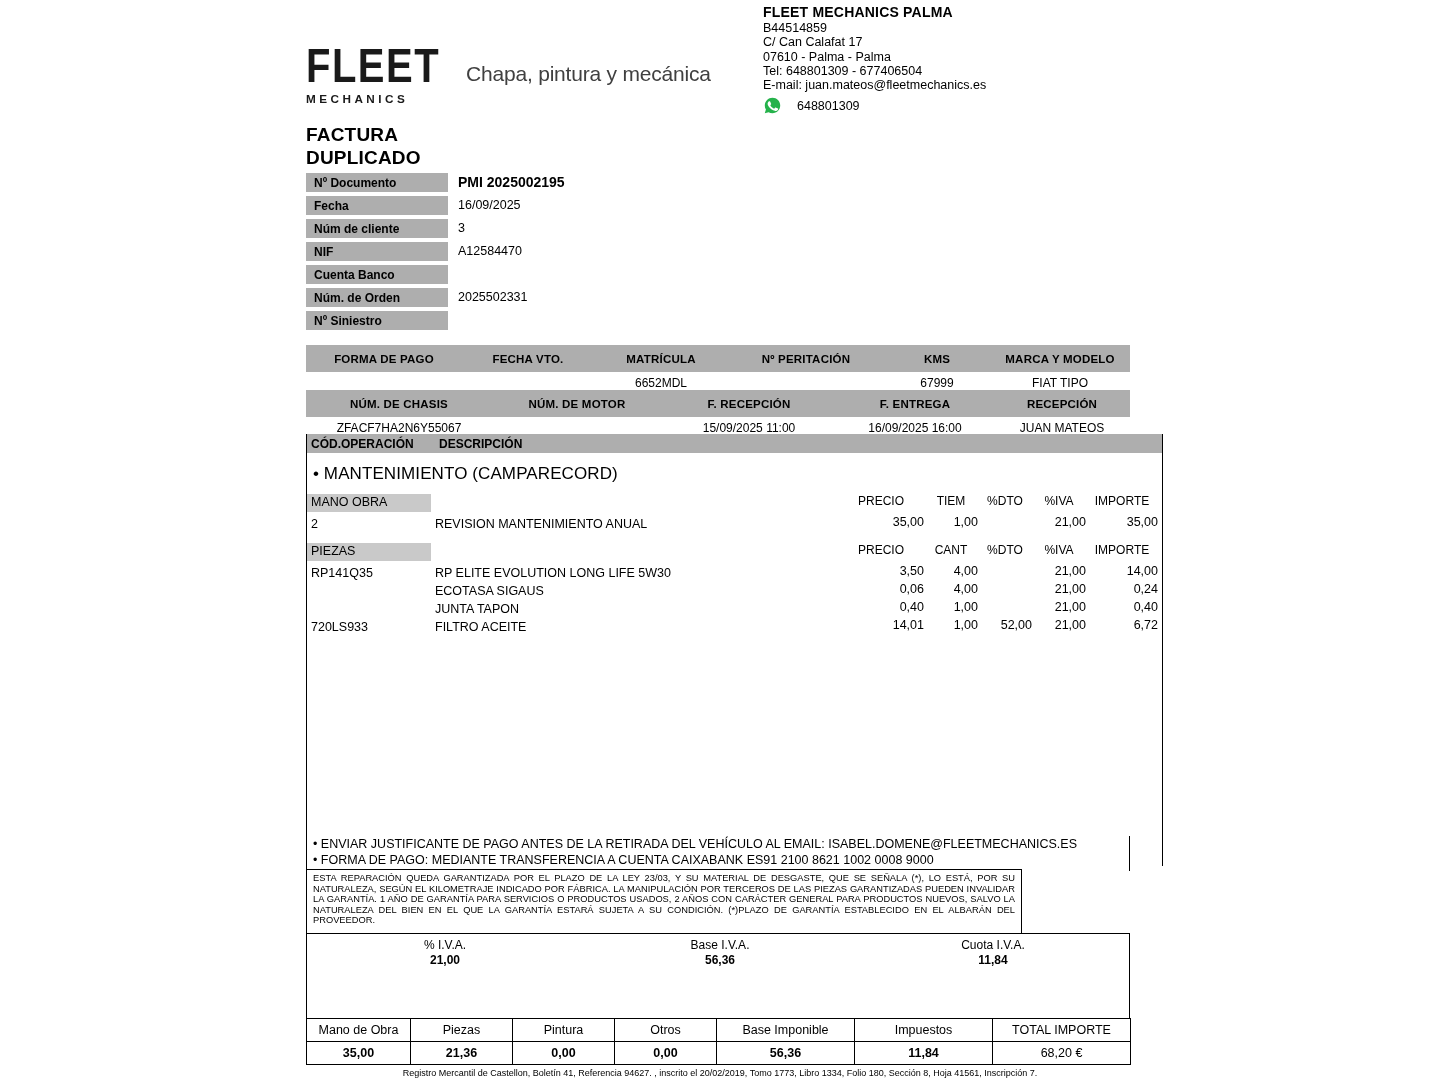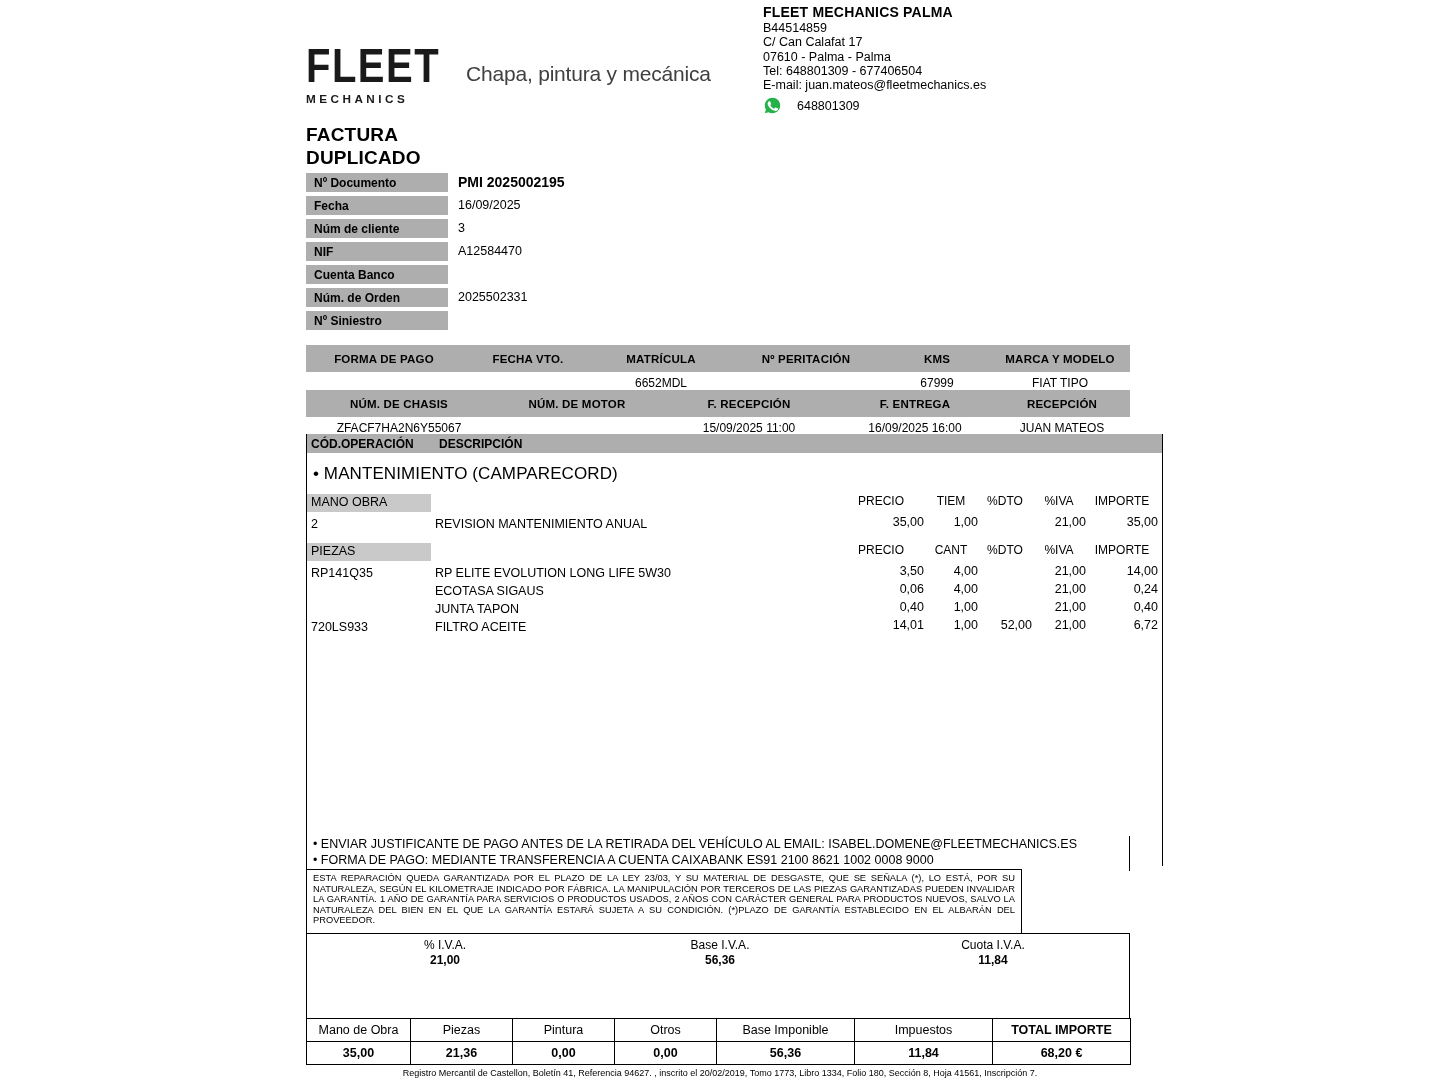--- a/index.html
+++ b/index.html
@@ -323,21 +323,21 @@
     table-layout: fixed;
   }
   .totals th, .totals td {
     border: 1.6px solid #000;
     text-align: center;
     font-size: 12.5px;
     height: 22px;
     padding: 0;
   }
   .totals th { font-weight: normal; }
-  .totals th.bold, .totals td.bold { font-weight: bold; margin-left: 27px; }
+  .totals th.bold, .totals td.bold { font-weight: normal; margin-left: 27px; }
   .totals td { font-weight: bold; }
 
   
   .reg-footer {
     position: absolute;
     left: 0;
     top: 1068px;
     width: 1440px;
     text-align: center;
     font-size: 9px;

